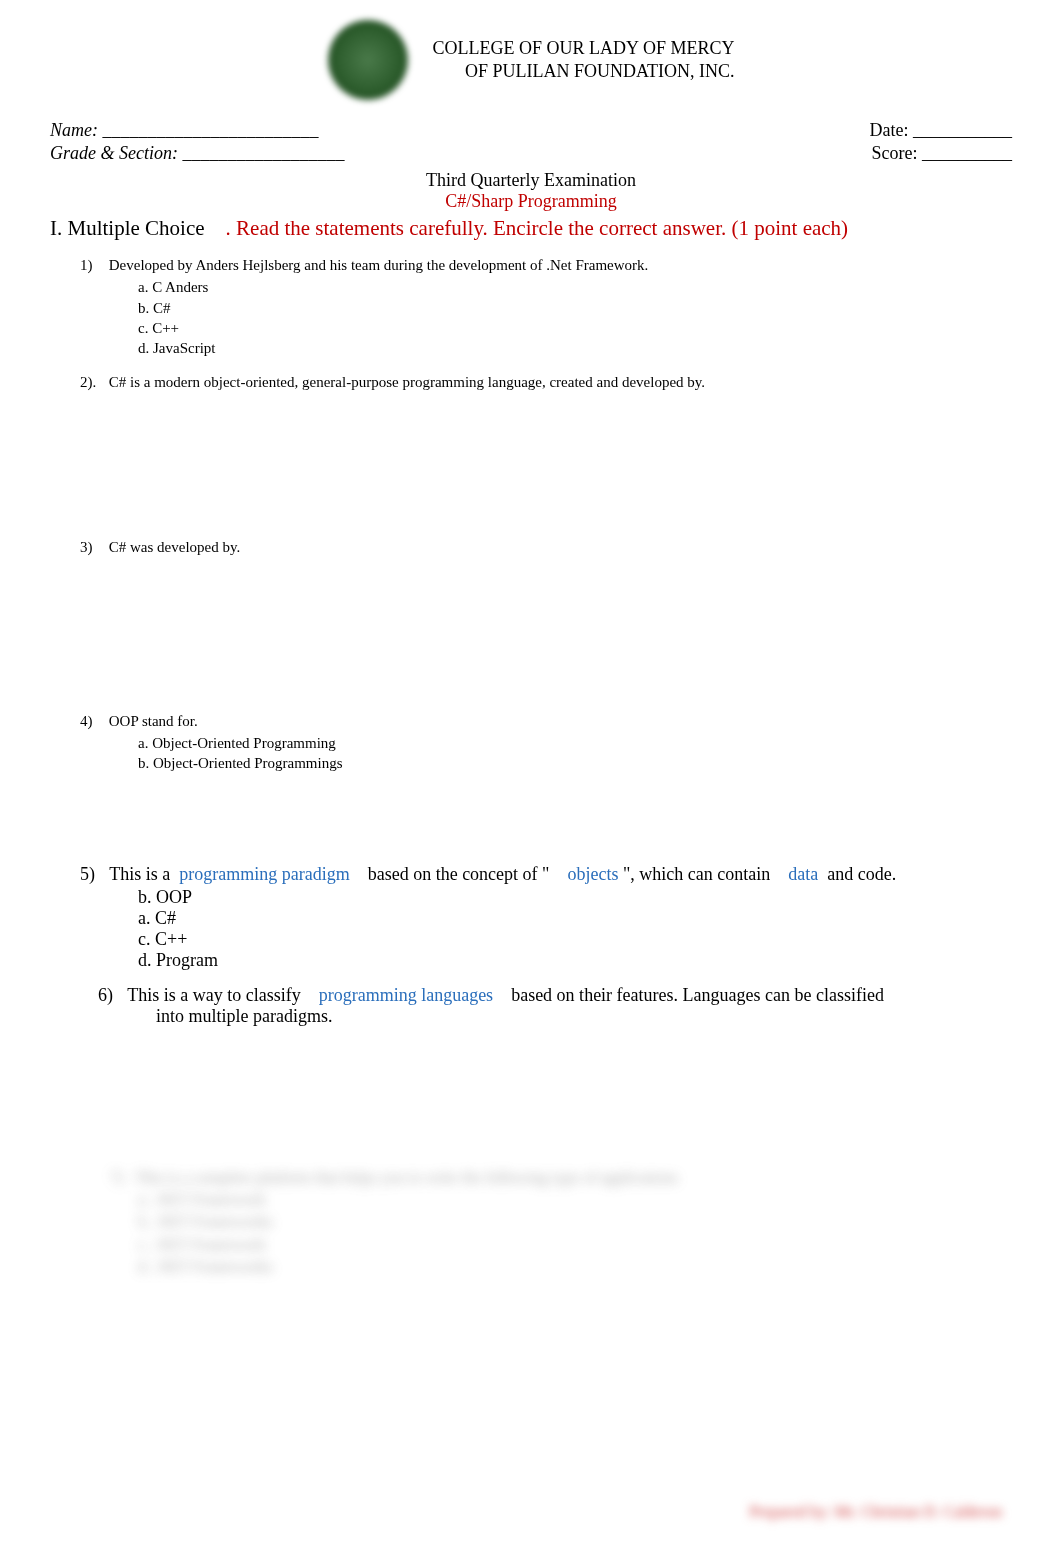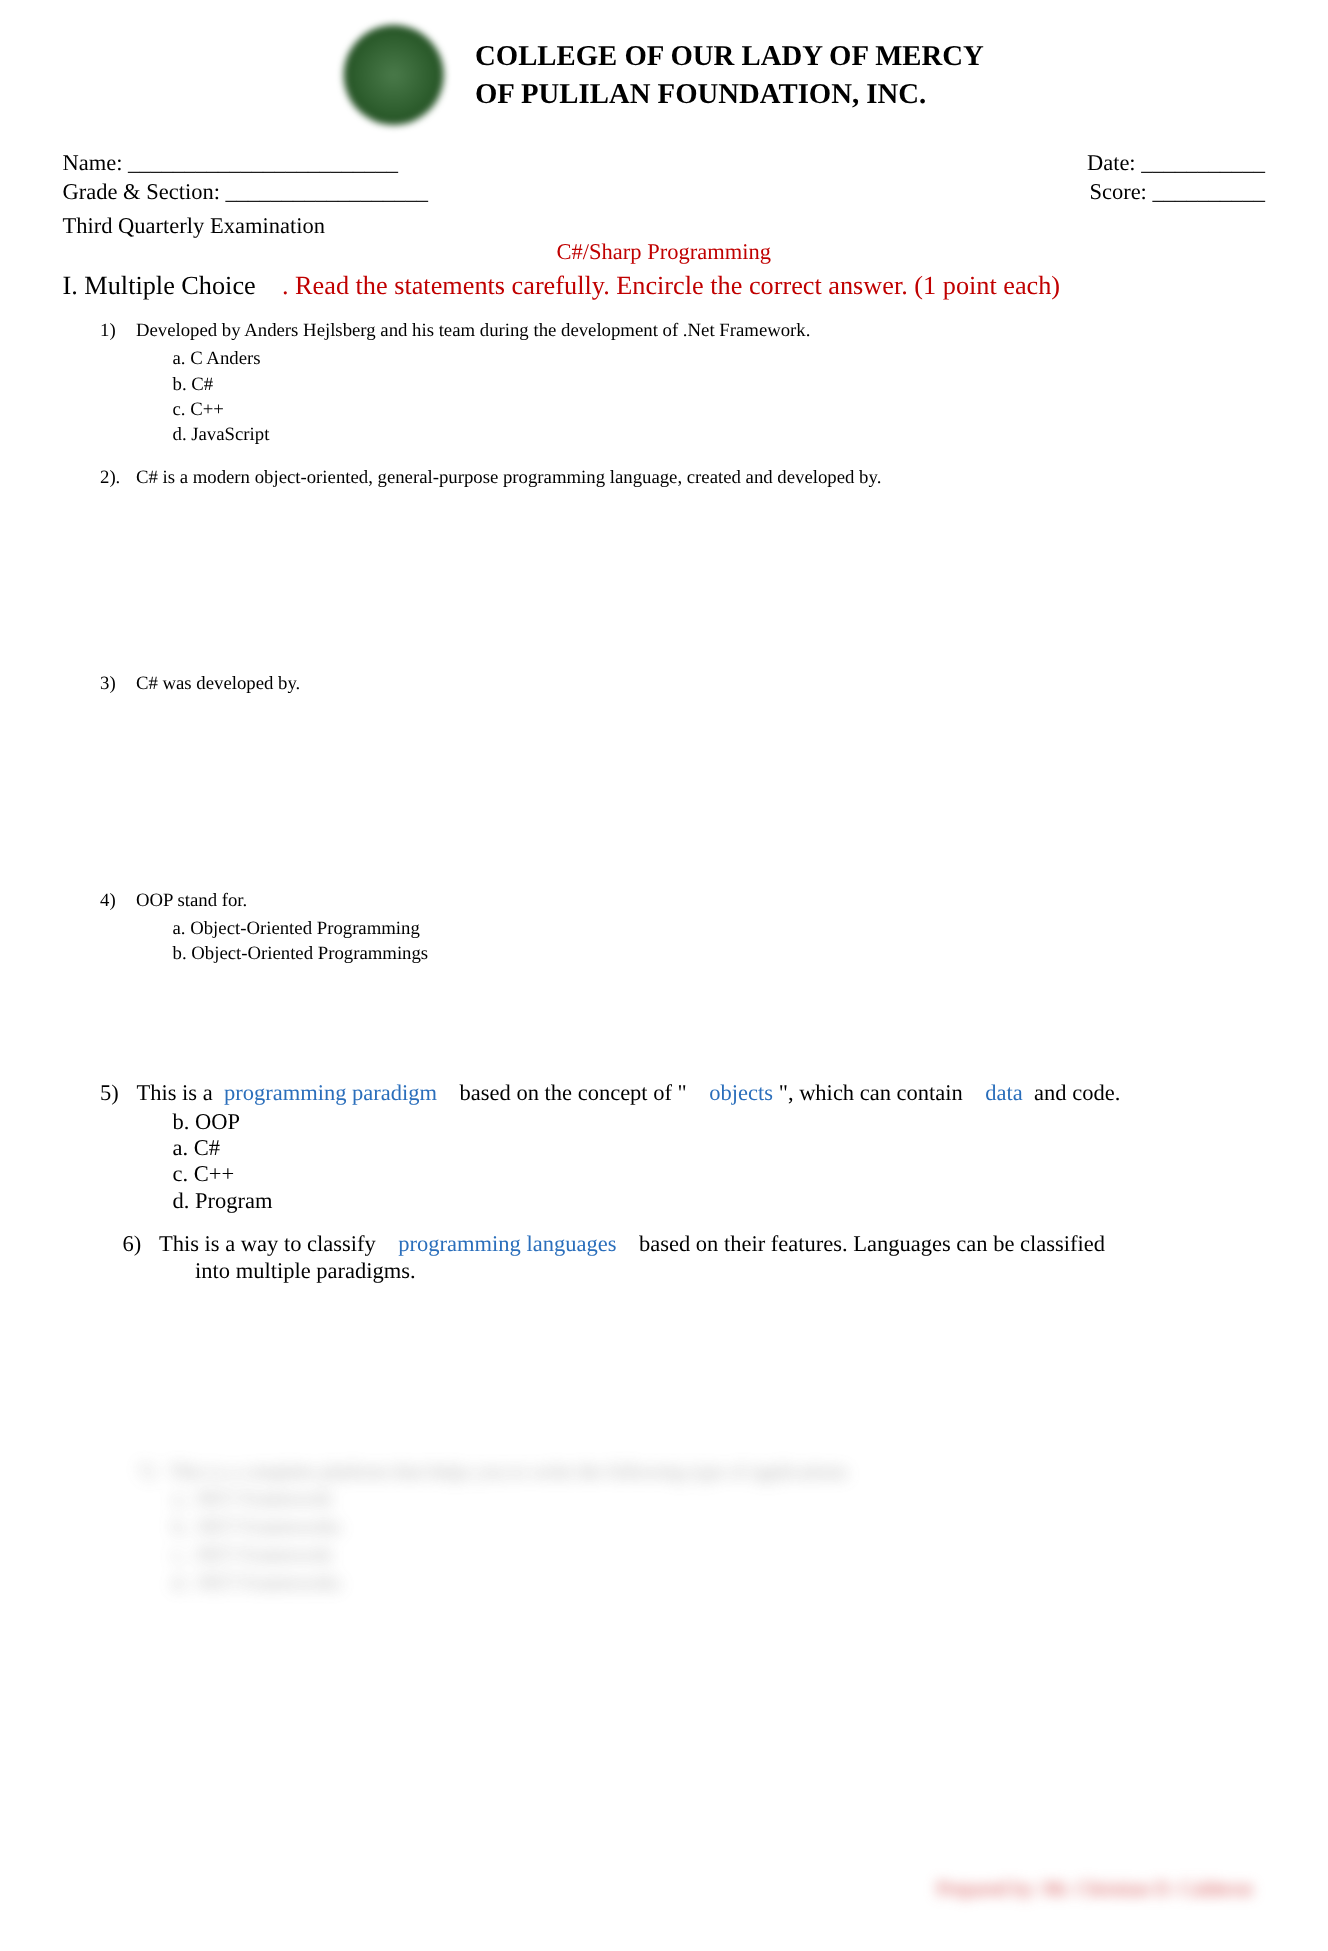--- a/index.html
+++ b/index.html
@@ -25,39 +25,39 @@
     }
     .logo {
       width: 80px;
       height: 80px;
       border-radius: 50%;
       background: radial-gradient(circle, #4a7a4a 0%, #2a5a2a 60%, #1a3a1a 100%);
       filter: blur(3px);
       margin-right: 25px;
     }
     .college-title {
-      text-align: left;
-      font-size: 23px;
+      text-align: right;
+      font-size: 18px;
       line-height: 1.3;
-      font-weight: bold;
     }
     .info-row {
       display: flex;
       justify-content: space-between;
       margin: 2px 0;
       font-size: 18px;
     }
     .info-left {
       flex: 0 0 auto;
+      font-style: italic;
     }
     .info-right {
       flex: 0 0 auto;
     }
     .exam-title {
-      text-align: left;
+      text-align: center;
       font-size: 18px;
       margin-top: 6px;
     }
     .subject-title {
       text-align: center;
       font-size: 18px;
       color: #c00000;
     }
     .section-header {
       font-size: 21px;

